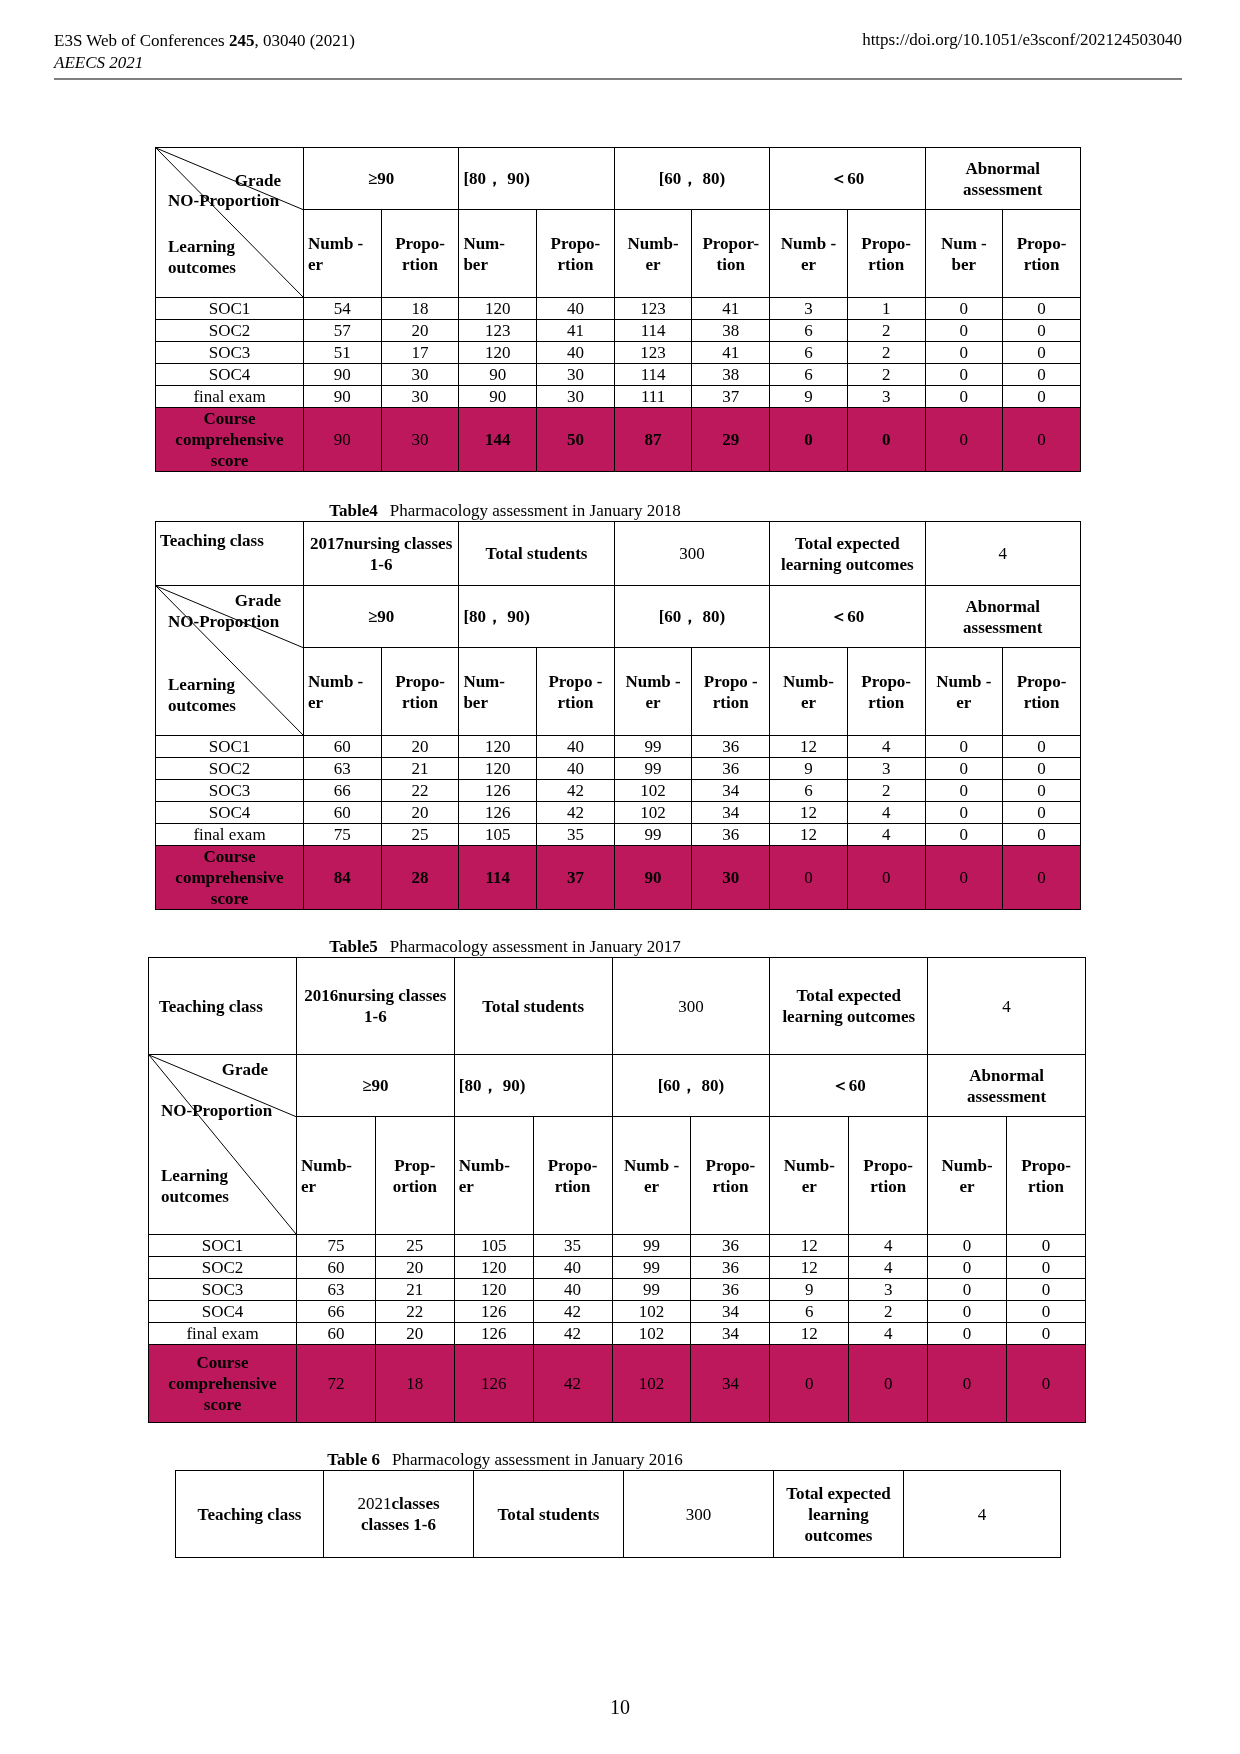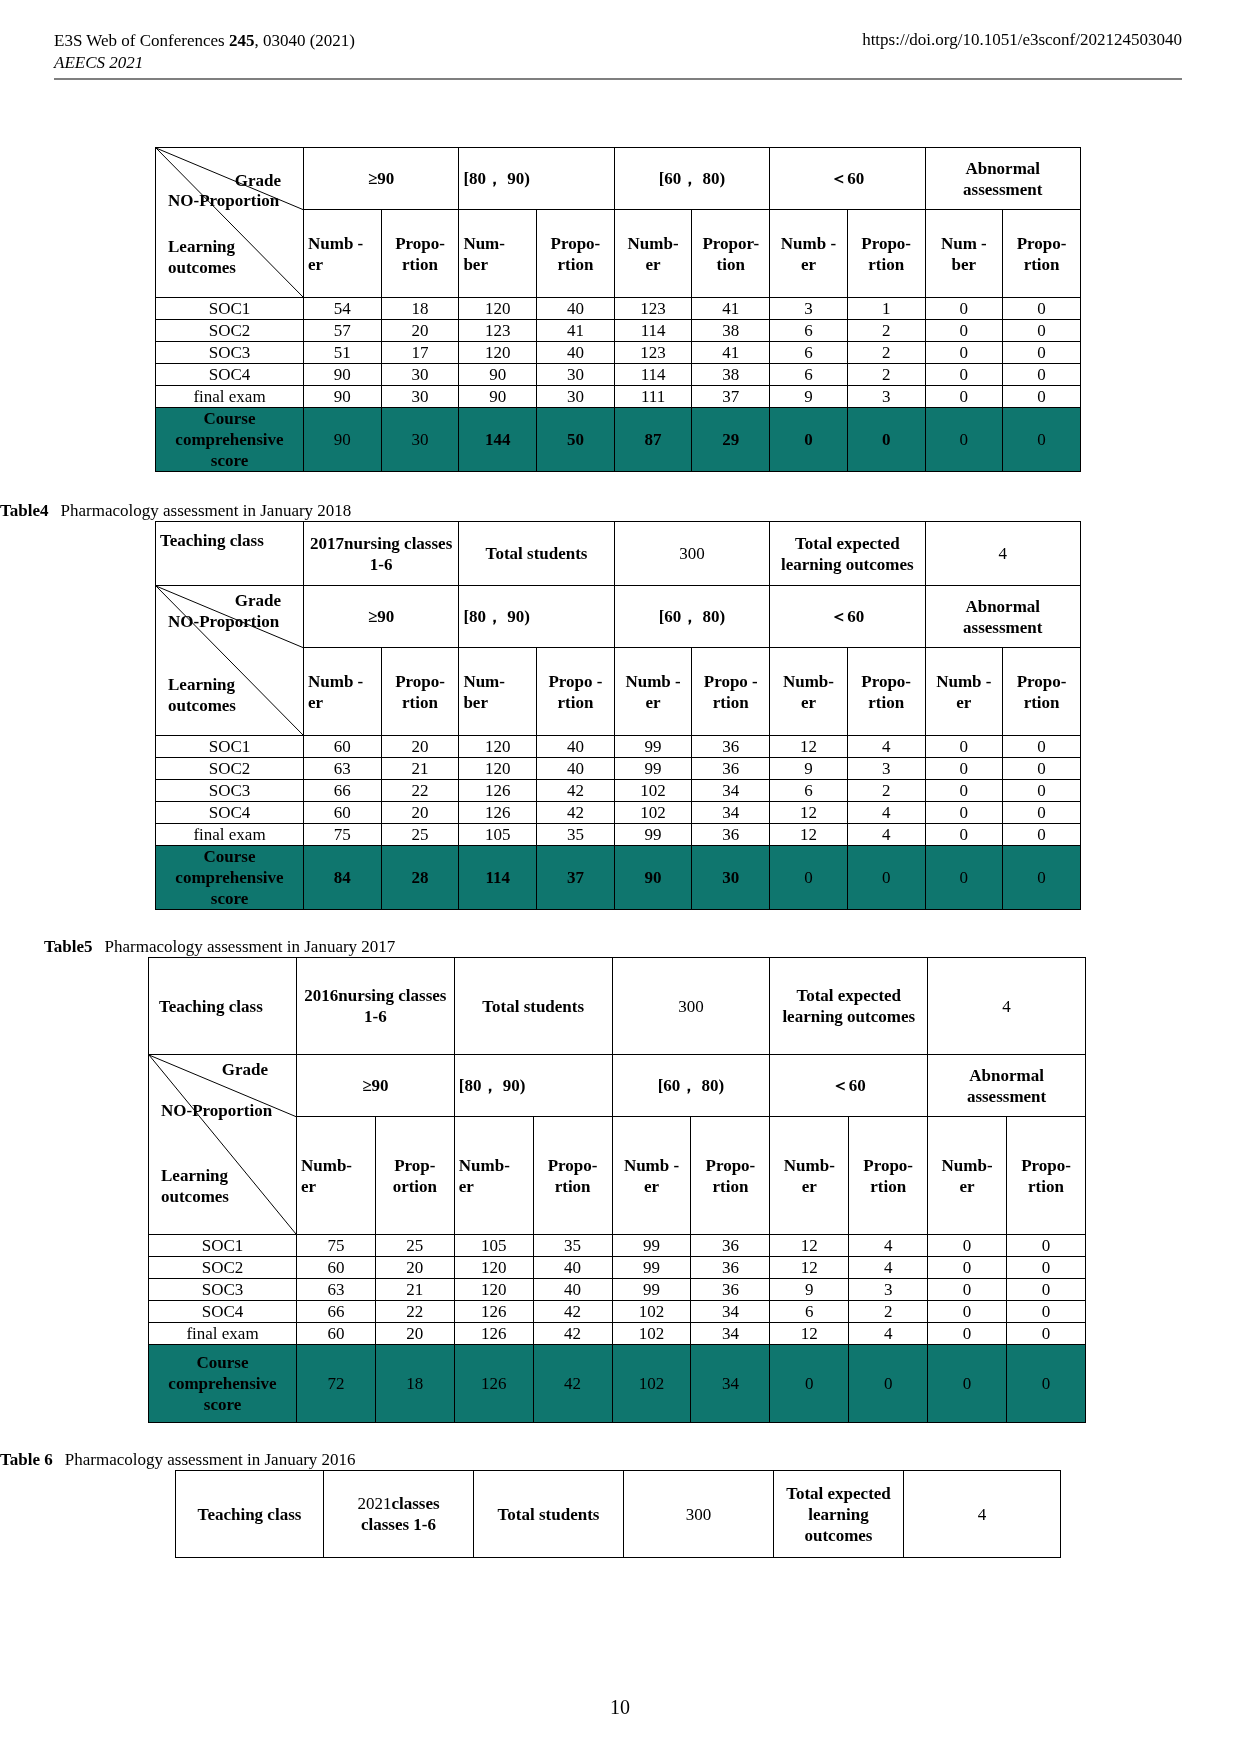--- a/index.html
+++ b/index.html
@@ -2,28 +2,28 @@
 <html><head>
 <meta charset="utf-8">
 <style>
   html, body { margin:0; padding:0; background:#fff; }
   body { width:1240px; height:1754px; position:relative; font-family:"Liberation Serif", serif; color:#000; overflow:hidden; }
   .hdr-left { position:absolute; left:54px; top:30px; font-size:17px; line-height:22px; }
   .hdr-left .venue { display:block; }
   .hdr-left .conf { display:block; font-style:italic; }
   .hdr-right { position:absolute; right:58px; top:30px; font-size:17px; }
   .hdr-rule { position:absolute; left:54px; right:58px; top:78px; border-top:2px solid #7f7f7f; }
-  .caption { position:absolute; left:0; width:1010px; font-size:17px; }
+  .caption { position:absolute; left:0; width:1010px; text-align:center; font-size:17px; }
   .caption b { font-weight:bold; margin-right:12px; }
   table { position:absolute; border-collapse:collapse; font-size:17px; table-layout:fixed; }
   td { border:1px solid #000; text-align:center; vertical-align:middle; padding:0 4px; line-height:21px; }
   td.b { font-weight:bold; }
   td.l { text-align:left; }
   td.tl { text-align:left; vertical-align:top; padding-top:8px; }
-  tr.sum td { background:#0f766e; }
+  tr.sum td { background:#be185d; }
   td.diag { position:relative; padding:0; }
   td.diag svg { position:absolute; left:0; top:0; width:100%; height:100%; }
   .dg { position:absolute; font-weight:bold; text-align:left; line-height:21px; }
   .pageno { position:absolute; left:0; width:1240px; top:1696px; text-align:center; font-size:20px; }
 </style>
 </head>
 <body>
 
 <div>
   <div class="hdr-left">
@@ -288,21 +288,21 @@
         <td class="b">90</td>
         <td class="b">30</td>
         <td>0</td>
         <td>0</td>
         <td>0</td>
         <td>0</td>
       </tr>
     </tbody>
 </table>
 
-<div class="caption" style="top:937px;padding-left:44px;"><b>Table5</b><span>Pharmacology assessment in January 2017</span></div>
+<div class="caption" style="top:937px;"><b>Table5</b><span>Pharmacology assessment in January 2017</span></div>
 <table id="t5" style="left:148px; top:957px; width:938px;">
   <colgroup>
       <col style="width:148px">
       <col>
       <col>
       <col>
       <col>
       <col>
       <col>
       <col>

